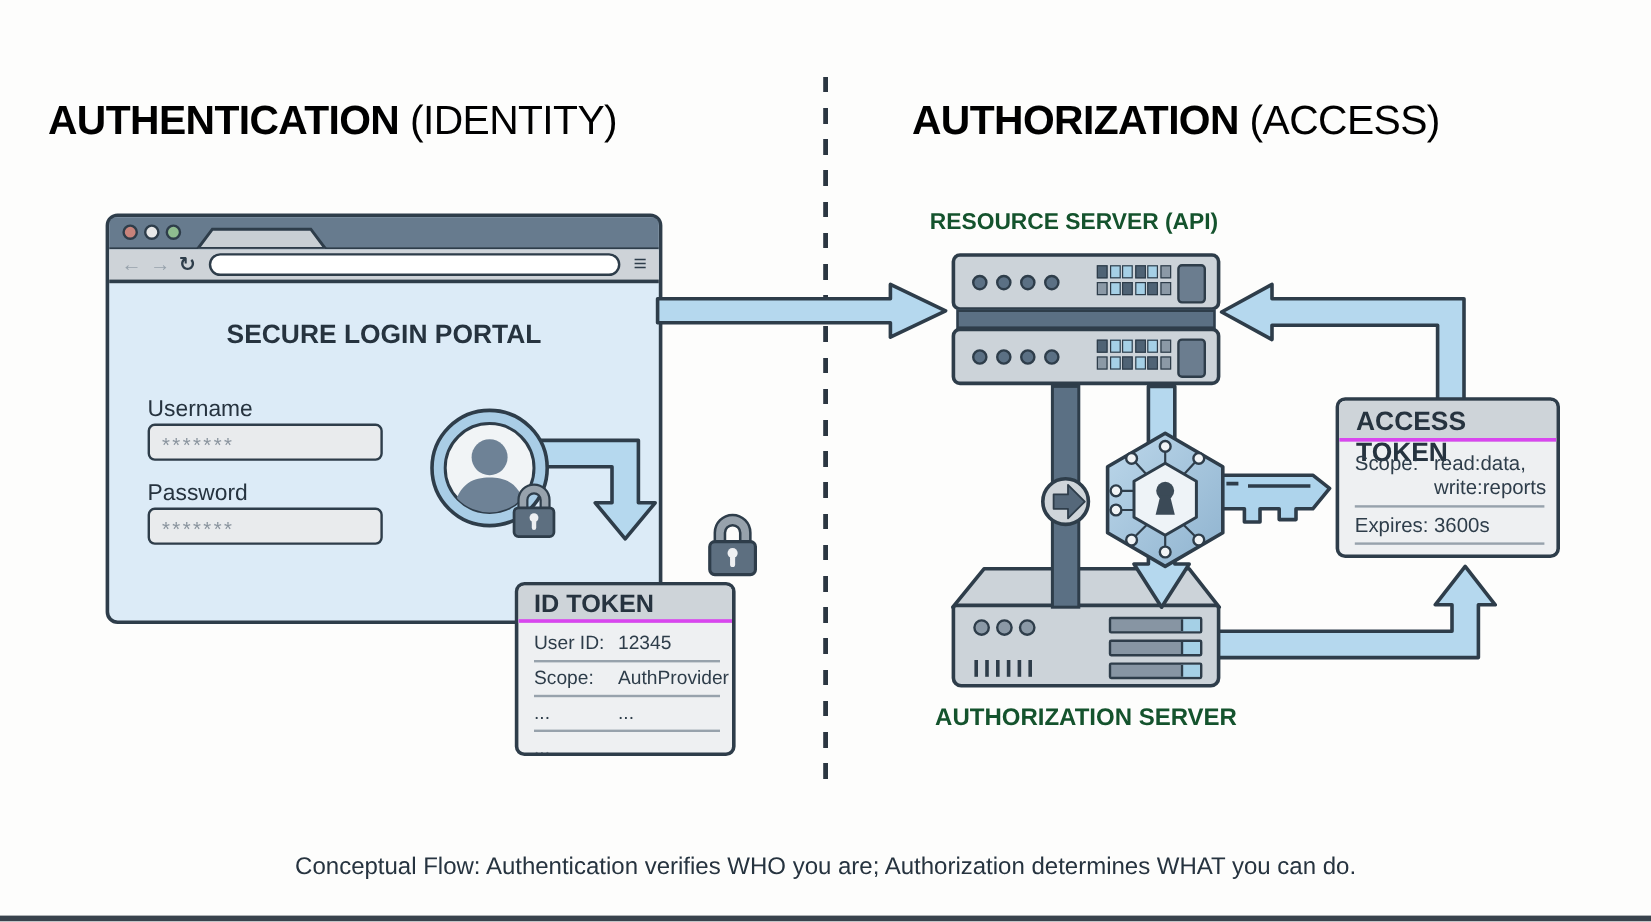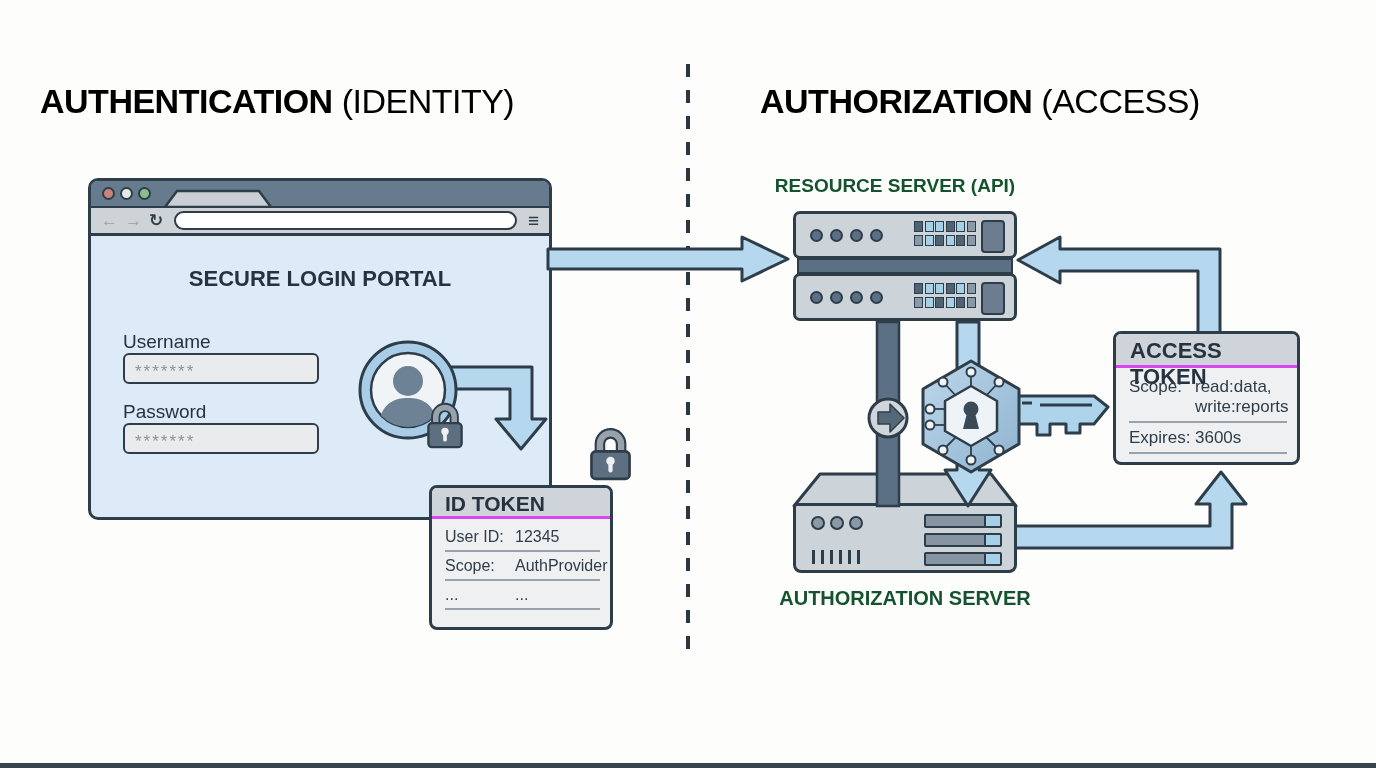--- a/index.html
+++ b/index.html
@@ -341,15 +341,16 @@
     <rect x="20" y="35" width="4" height="9" rx="2" fill="#eef0f2"></rect>
   </svg>
   <svg class="overlay z6" style="left:587px; top:426px;" width="47" height="55" viewBox="0 0 44 52">
     <path d="M12,26 v-9 a10,10 0 0 1 20,0 v9" fill="none" stroke="#2e3d4a" stroke-width="10"></path>
     <path d="M12,26 v-9 a10,10 0 0 1 20,0 v9" fill="none" stroke="#97a2ac" stroke-width="6"></path>
     <rect x="4" y="24" width="36" height="26" rx="4" fill="#5d6f80" stroke="#2e3d4a" stroke-width="2.5"></rect>
     <circle cx="22" cy="33" r="4" fill="#eef0f2"></circle>
     <rect x="20" y="35" width="4" height="9" rx="2" fill="#eef0f2"></rect>
   </svg>
 
+  <div class="caption">Conceptual Flow: Authentication verifies WHO you are; Authorization determines WHAT you can do.</div>
   <div class="bottom-strip"></div>
 
 </div>
 
 </body></html>

